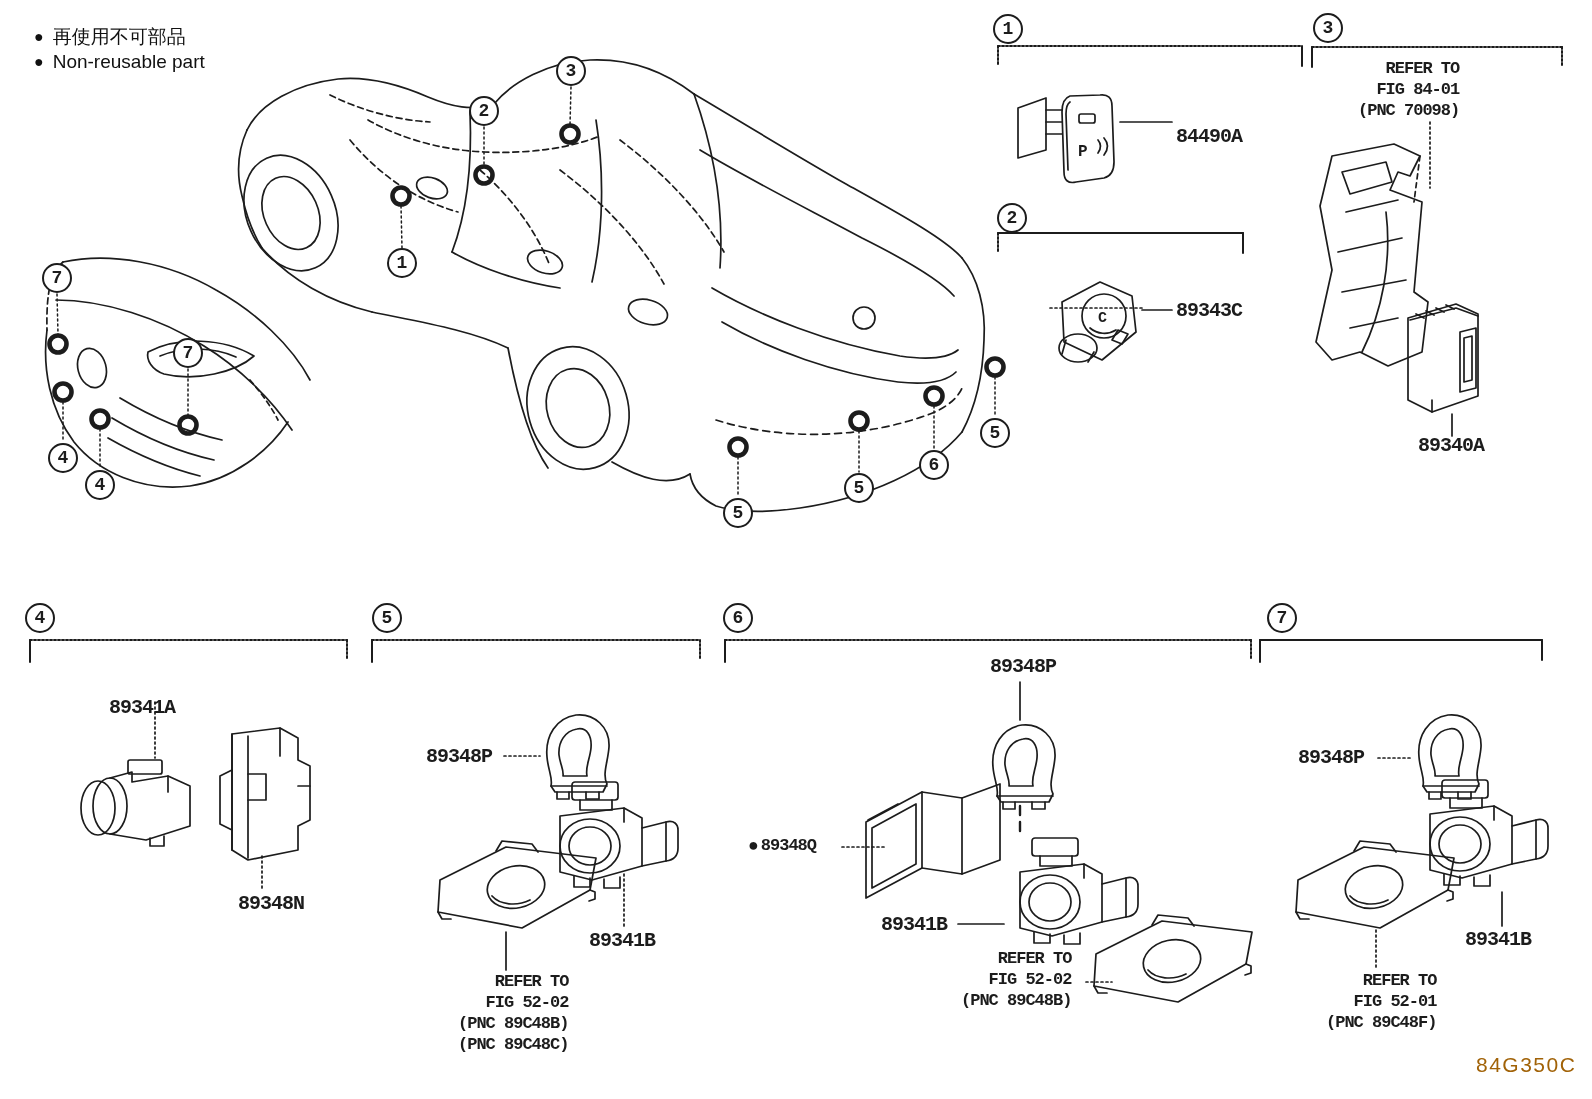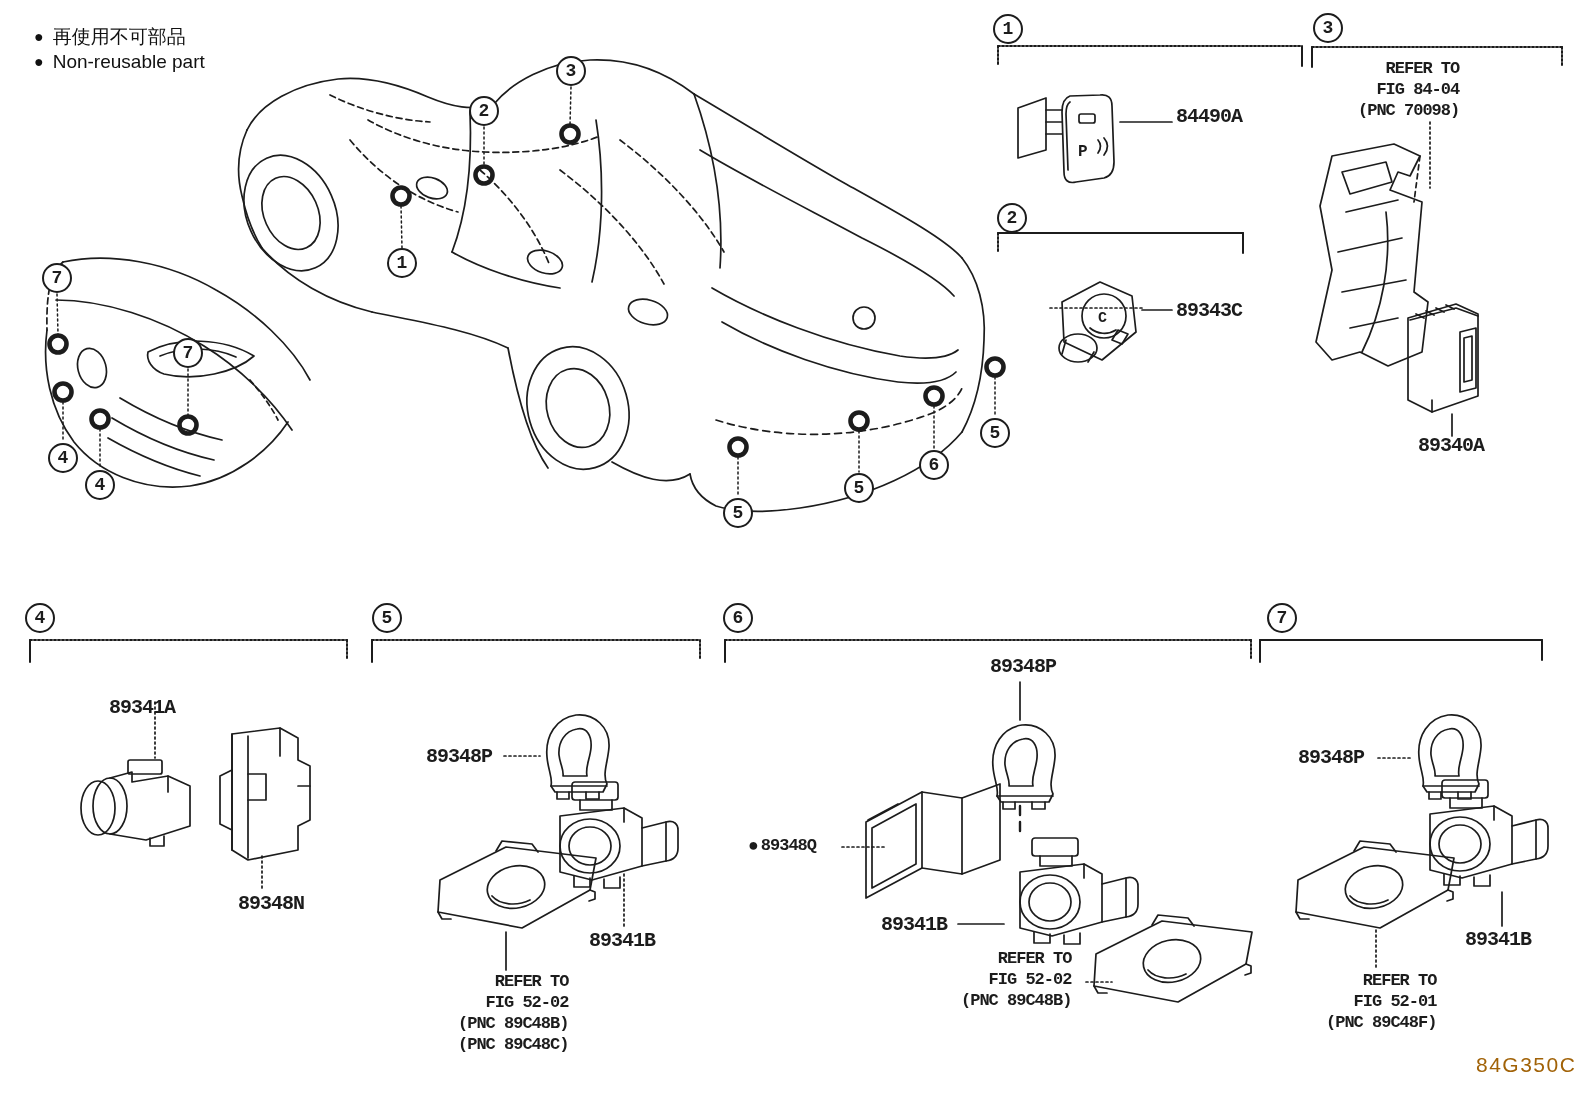--- a/index.html
+++ b/index.html
@@ -312,26 +312,26 @@
 <div class="co" style="left:571px;top:71px">3</div>
 <div class="co" style="left:57px;top:278px">7</div>
 <div class="co" style="left:63px;top:458px">4</div>
 <div class="co" style="left:100px;top:485px">4</div>
 <div class="co" style="left:188px;top:353px">7</div>
 <div class="co" style="left:738px;top:513px">5</div>
 <div class="co" style="left:859px;top:488px">5</div>
 <div class="co" style="left:934px;top:465px">6</div>
 <div class="co" style="left:995px;top:433px">5</div>
 
-<div class="lbl" style="left:1176px;top:105px">84490A</div>
+<div class="lbl" style="left:1176px;top:125px">84490A</div>
 <div class="lbl" style="left:1176px;top:299px">89343C</div>
 
 <div class="ref" style="left:1358px;top:58px">
   <div>REFER TO</div>
-  <div>FIG 84-04</div>
+  <div>FIG 84-01</div>
   <div>(PNC 70098)</div>
 </div>
 <div class="lbl" style="left:1418px;top:434px">89340A</div>
 
 <div class="lbl" style="left:109px;top:696px">89341A</div>
 <div class="lbl" style="left:238px;top:892px">89348N</div>
 
 <div class="lbl" style="left:426px;top:745px">89348P</div>
 <div class="lbl" style="left:589px;top:929px">89341B</div>
 <div class="ref" style="left:458px;top:971px">

